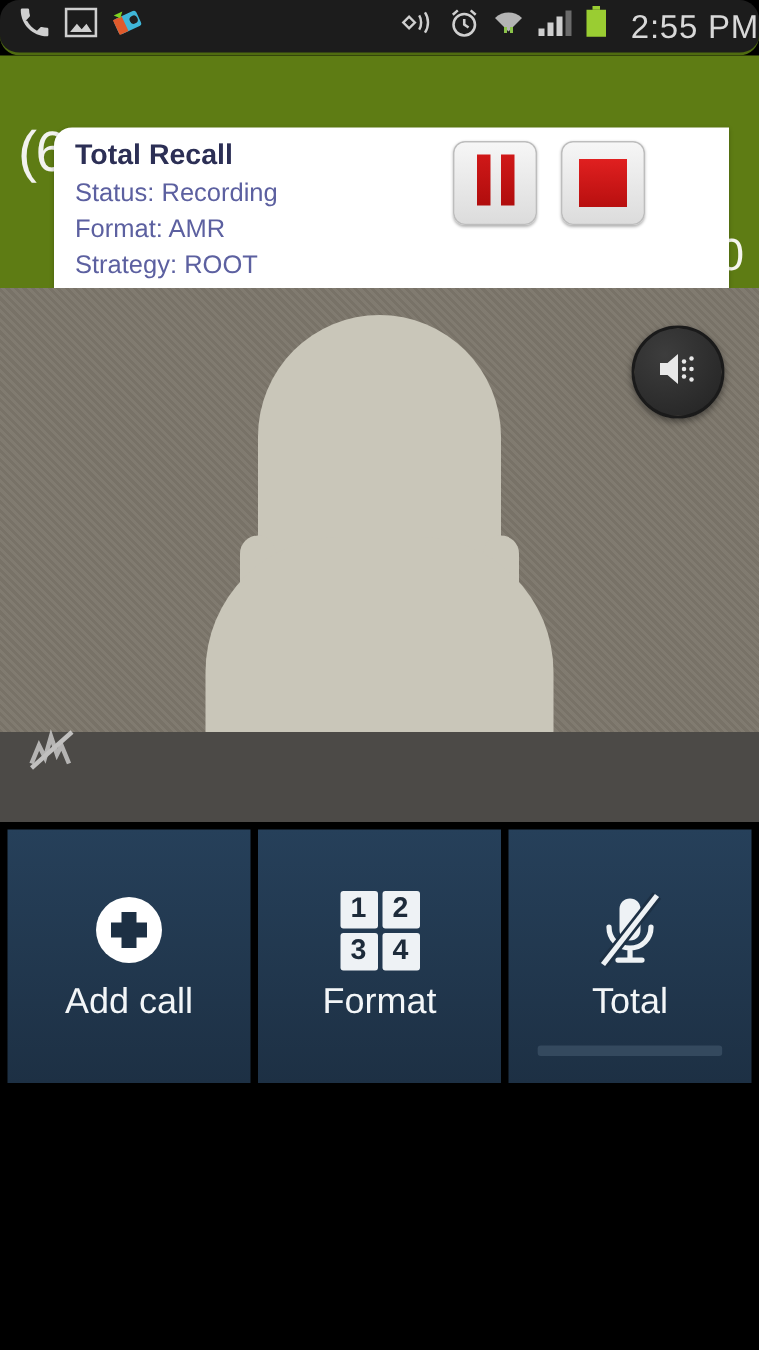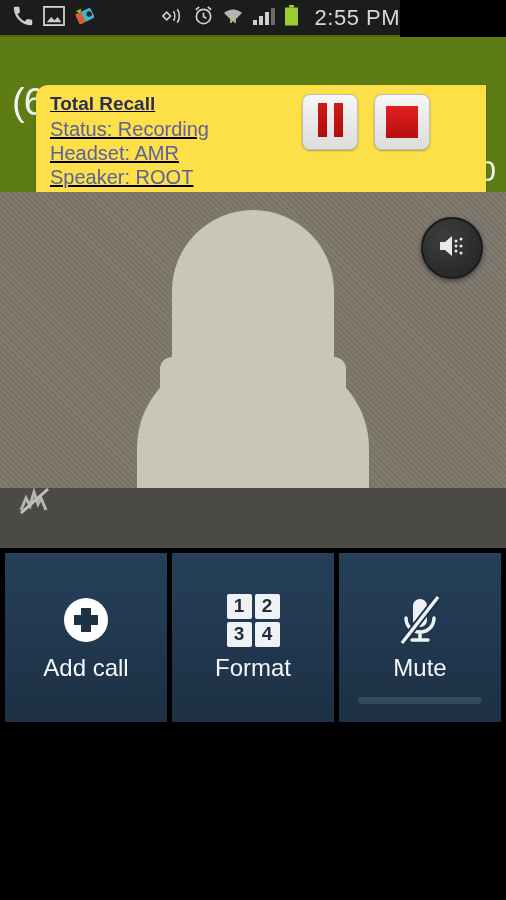--- a/index.html
+++ b/index.html
@@ -6,23 +6,24 @@
   html, body {
     width:506px; height:900px;
     background:#000;
     font-family:"Liberation Sans", sans-serif;
     overflow:hidden;
   }
   #screen { position:relative; width:506px; height:900px; overflow:hidden; background:#000; }
 
   
   .statusbar {
-    position:absolute; top:0; left:0; width:400px; height:37px;
+    position:absolute; top:0; left:0; width:506px; height:37px;
     background:#1c1c1c; display:flex; align-items:center;
     border-bottom:2px solid #4f6b10;
+    border-radius:13px;
   }
   .sb-left { display:flex; align-items:center; gap:9px; padding-left:12px; flex:1; }
   .sb-right { display:flex; align-items:center; gap:8px; padding-right:10px; }
   .sb-clock { color:#d8d8d8; font-size:22px; letter-spacing:.5px; padding-left:6px; }
 
   
   .callheader {
     position:absolute; top:37px; left:0; width:506px; height:155px;
     background:#5e7c14; overflow:hidden;
   }
@@ -31,27 +32,26 @@
     font-size:38px; color:#f2f2ee; letter-spacing:-1px; white-space:nowrap;
   }
   .call-timer {
     position:absolute; right:10px; bottom:4px;
     font-size:30px; color:#f5f5ee; letter-spacing:0px;
   }
 
   
   .tr-overlay {
     position:absolute; left:36px; top:48px; width:450px; height:130px;
-    background:#fde047; border-radius:12px 0 0 12px;
+    background:#ffffff; border-radius:12px 0 0 12px;
     box-shadow:0 1px 3px rgba(0,0,0,.25);
     padding:8px 16px 0 14px;
-    text-decoration:underline;
   }
   .tr-title { font-size:19px; font-weight:bold; color:#2c2f55; margin-bottom:2px; }
-  .tr-line { font-size:20px; color:#5c60a0; line-height:24px; white-space:nowrap; }
+  .tr-line { font-size:17px; color:#5c60a0; line-height:24px; white-space:nowrap; }
   .tr-buttons { position:absolute; right:56px; top:9px; display:flex; gap:16px; }
   .tr-btn {
     width:56px; height:56px; border-radius:8px;
     background:linear-gradient(#f6f6f6,#dcdcdc);
     border:1px solid #bdbdbd;
     display:flex; align-items:center; justify-content:center;
     box-shadow:0 1px 2px rgba(0,0,0,.3);
   }
   .pause-bar { width:9px; height:34px; background:linear-gradient(#d01818,#b00d0d); display:inline-block; }
   .pause-gap { width:7px; display:inline-block; }
@@ -188,22 +188,22 @@
     <div class="sb-clock">2:55 PM</div>
   </div>
 
   <div class="callheader">
     <div class="phone-number">(661) 748-024</div>
     <div class="call-timer">00:10</div>
 
     <div class="tr-overlay">
       <div class="tr-title">Total Recall</div>
       <div class="tr-line">Status: Recording</div>
-      <div class="tr-line">Headset: AMR</div>
-      <div class="tr-line">Speaker: ROOT</div>
+      <div class="tr-line">Format: AMR</div>
+      <div class="tr-line">Strategy: ROOT</div>
       <div class="tr-line">File: In_6617480240_14-55-05_Wed_Sep..</div>
 
       <div class="tr-buttons">
         <div class="tr-btn">
           <span>
             <span class="pause-bar"></span><span class="pause-gap"></span><span class="pause-bar"></span>
           </span>
         </div>
         <div class="tr-btn">
           <span class="stop-sq"></span>
@@ -271,19 +271,19 @@
 
     <div class="gbtn">
       <span class="gicon">
         <svg width="52" height="54" viewBox="0 0 52 54">
           <path fill="#eef2f5" d="M26 6c-4 0-7 3-7 7v14c0 4 3 7 7 7s7-3 7-7V13c0-4-3-7-7-7z"></path>
           <path fill="none" stroke="#eef2f5" stroke-width="3.5" stroke-linecap="round" d="M12 25c0 8 6 14 14 14s14-6 14-14M26 39v8M18 47h16"></path>
           <path stroke="#1d3044" stroke-width="7" d="M8 50L44 4"></path>
           <path stroke="#eef2f5" stroke-width="3.5" d="M8 50L44 4"></path>
         </svg>
       </span>
-      <span class="glabel">Mute</span>
+      <span class="glabel">Total</span>
       <span class="toggle-bar"></span>
     </div>
 
 
   </div>
 </div>
 
 </body></html>

